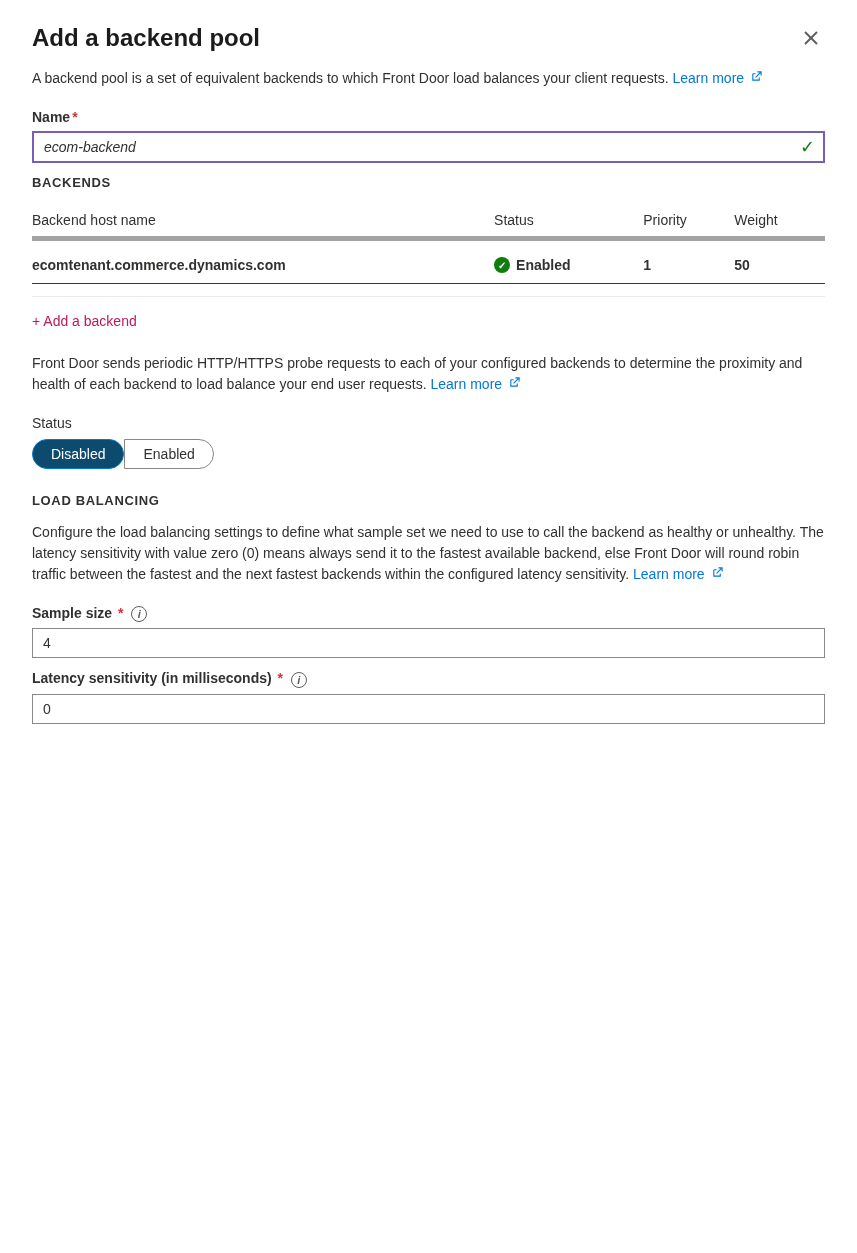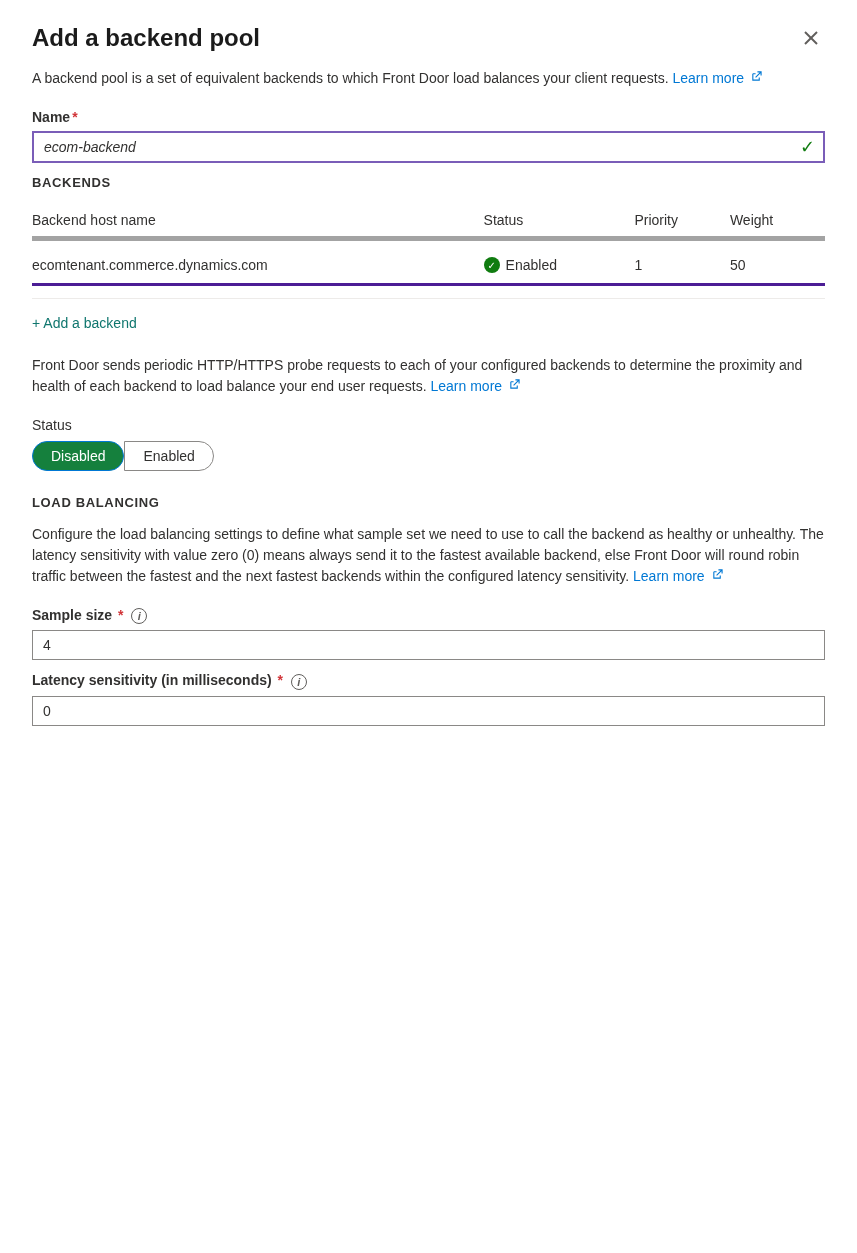--- a/index.html
+++ b/index.html
@@ -123,21 +123,22 @@
       font-size: 14px;
       font-weight: 400;
       padding: 8px 8px 8px 0;
       color: #323130;
       border-bottom: 5px solid #a3a3a3;
     }
     .backend-table td {
       padding: 16px 8px 10px 0;
       font-size: 14px;
       color: #323130;
-      border-bottom: 3px solid #4c1d95;
+      border-bottom: 1px solid #4c1d95;
+      font-weight: bold;
     }
     .backend-table th:last-child,
     .backend-table td:last-child {
       text-align: left;
     }
     .status-enabled {
       display: flex;
       align-items: center;
       gap: 6px;
       color: #323130;
@@ -148,21 +149,21 @@
       border-radius: 50%;
       background: #107c10;
       display: inline-flex;
       align-items: center;
       justify-content: center;
       color: white;
       font-size: 10px;
       flex-shrink: 0;
     }
     .add-backend-link {
-      color: #0f766e;
+      color: #be185d;
       text-decoration: none;
       font-size: 14px;
       display: inline-flex;
       align-items: center;
       gap: 6px;
       cursor: pointer;
       background: none;
       border: none;
       padding: 0;
     }
@@ -183,21 +184,21 @@
       position: relative;
     }
     .toggle-btn:first-child {
       border-radius: 20px 0 0 20px;
     }
     .toggle-btn:last-child {
       border-radius: 0 20px 20px 0;
       border-left: none;
     }
     .toggle-btn.active {
-      background: #15803d;
+      background: #0c4a6e;
       color: white;
       border-color: #0078d4;
       border-radius: 20px;
       z-index: 1;
     }
     .toggle-btn.active + .toggle-btn {
       border-left: 1.5px solid #8a8886;
     }
     .info-icon {
       display: inline-flex;

